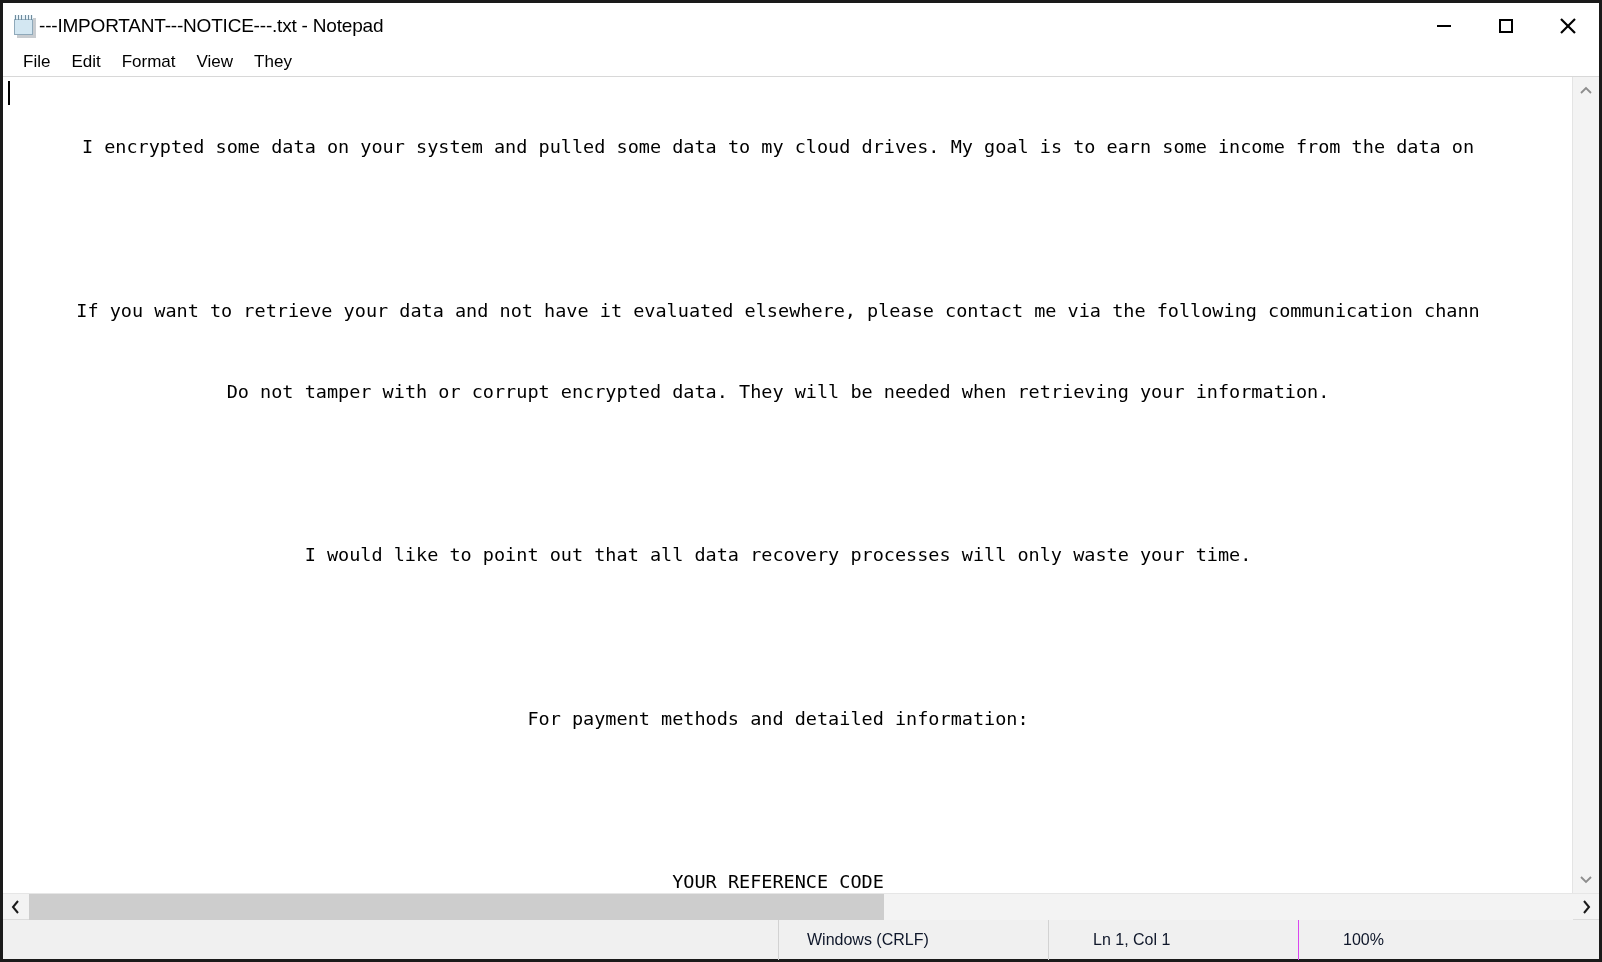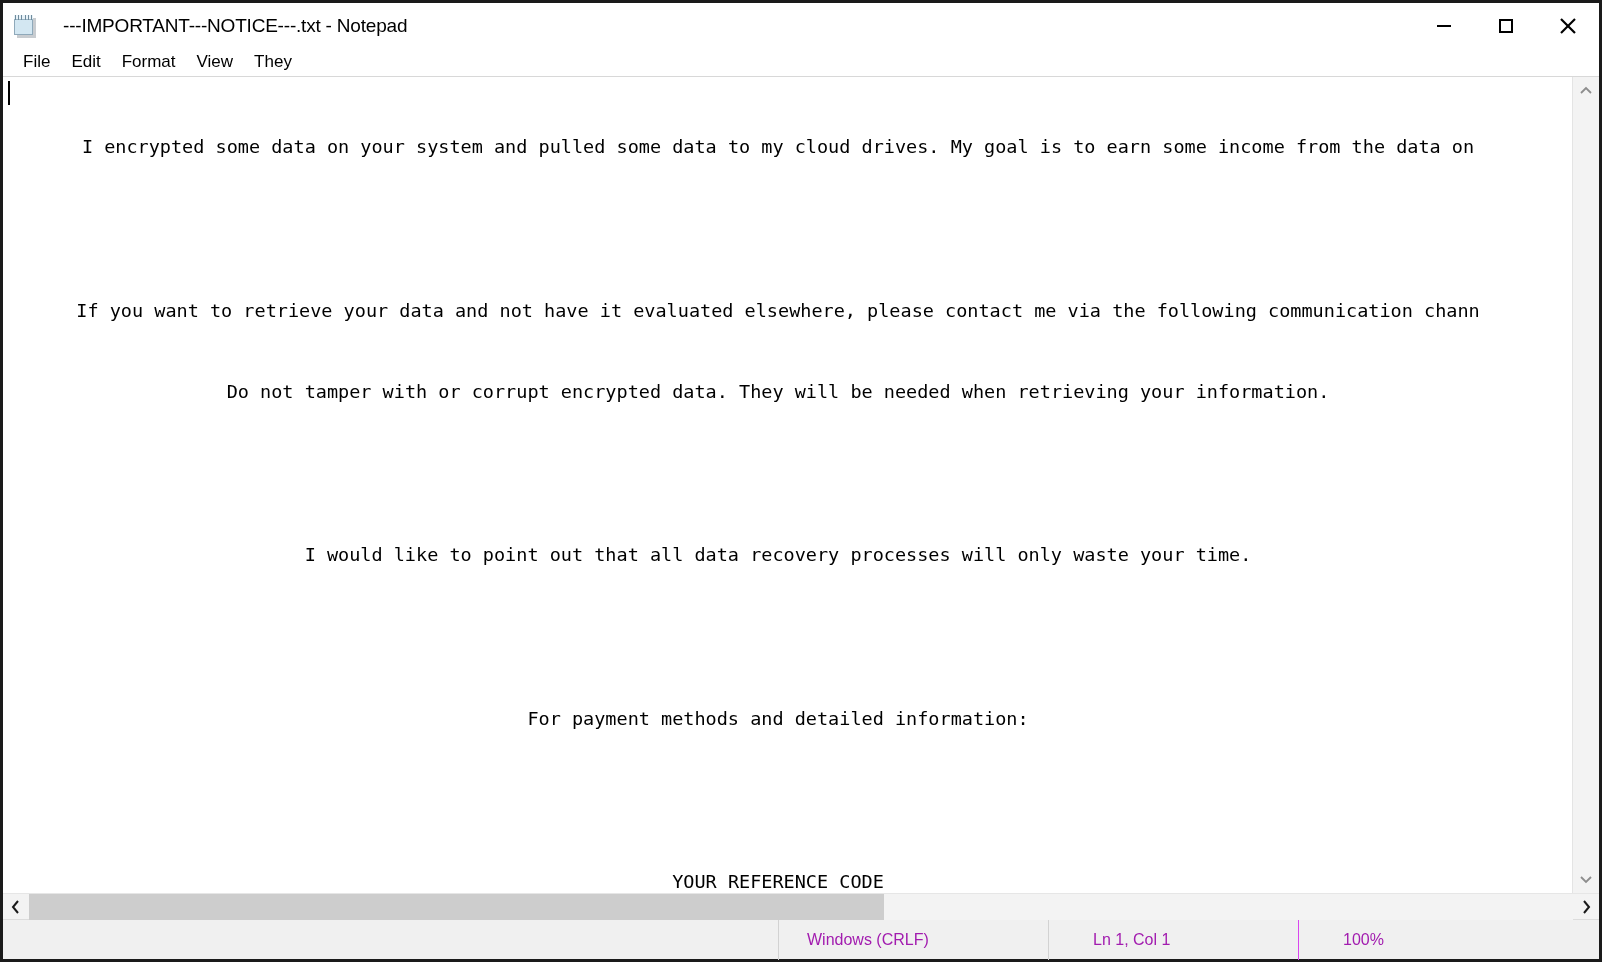--- a/index.html
+++ b/index.html
@@ -27,21 +27,21 @@
     flex: 0 0 45px;
     background: #ffffff;
     display: flex;
     align-items: center;
     position: relative;
   }
   #title-left {
     display: flex;
     align-items: center;
     padding-left: 10px;
-    gap: 26px;
+    gap: 2px;
   }
   #np-icon {
     width: 24px; height: 26px;
     position: relative;
     flex: 0 0 24px;
   }
   #np-icon .shadow {
     position: absolute; left: 4px; top: 5px;
     width: 19px; height: 20px;
     background: #c8ccd0;
@@ -192,21 +192,21 @@
 
   
   #statusbar {
     flex: 0 0 40px;
     height: 40px;
     background: #f0f0f0;
     display: flex;
     align-items: center;
     border-top: 1px solid #dcdcdc;
     font-size: 16px;
-    color: #a21caf;
+    color: #0f172a;
   }
   .sb-cell {
     height: 40px;
     display: flex;
     align-items: center;
     white-space: nowrap;
   }
   #sb-blank { flex: 0 0 775px; }
   #sb-eol   { flex: 0 0 270px; border-left: 1px solid #d2d2d2; padding-left: 28px; }
   #sb-pos   { flex: 0 0 250px; border-left: 1px solid #d2d2d2; padding-left: 44px; }

